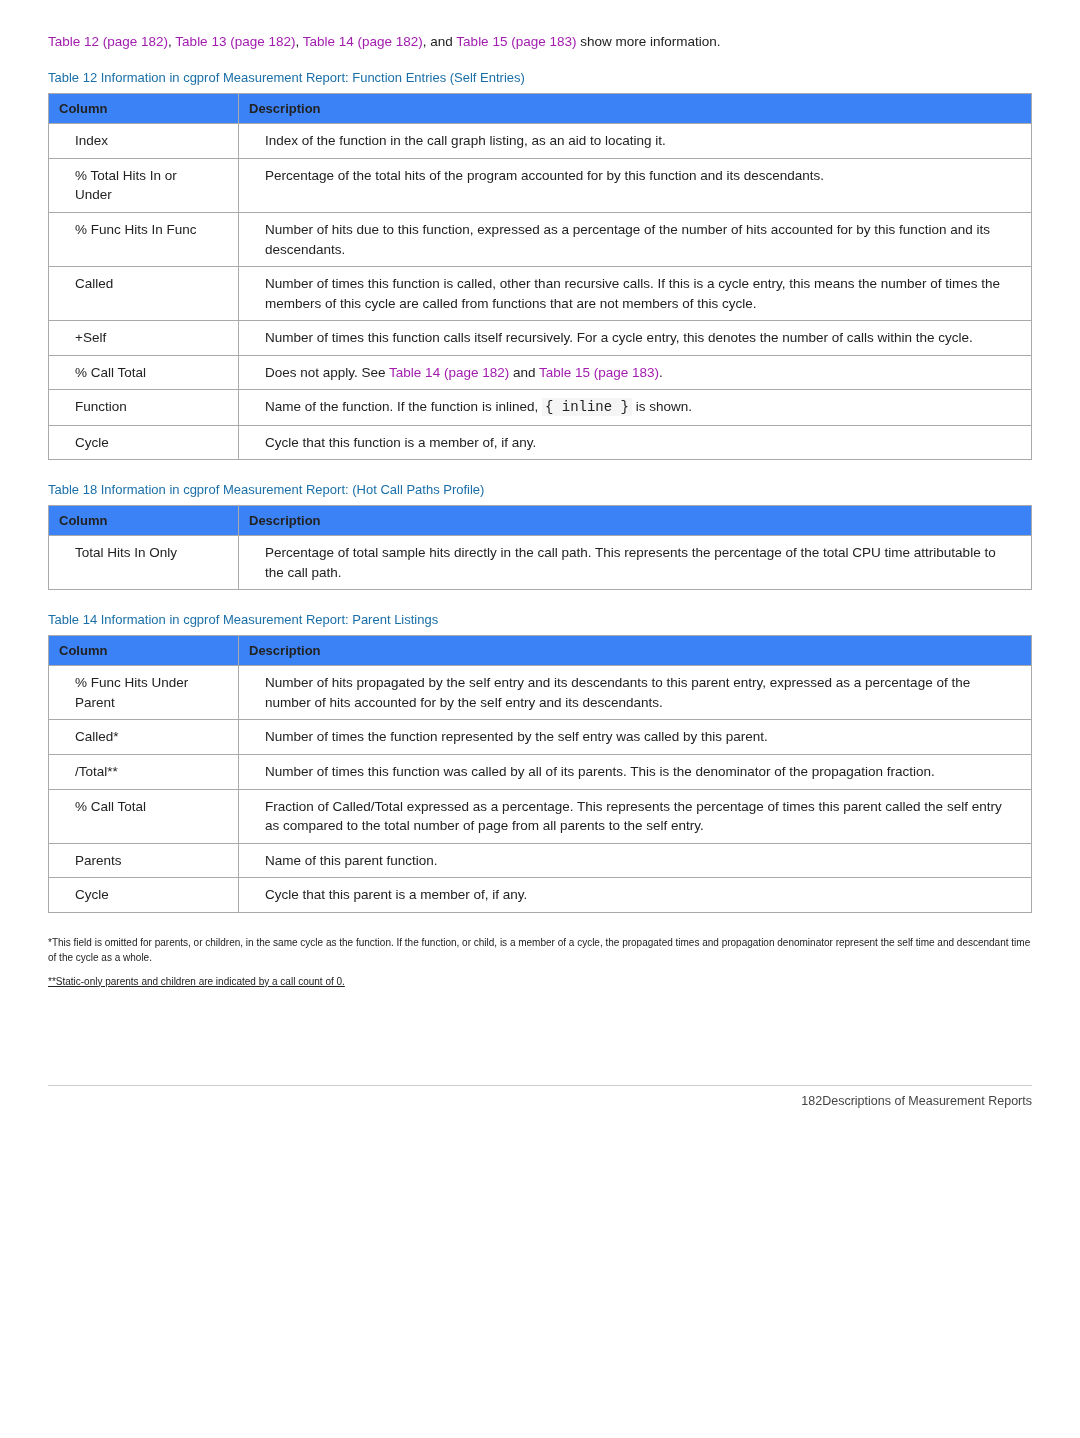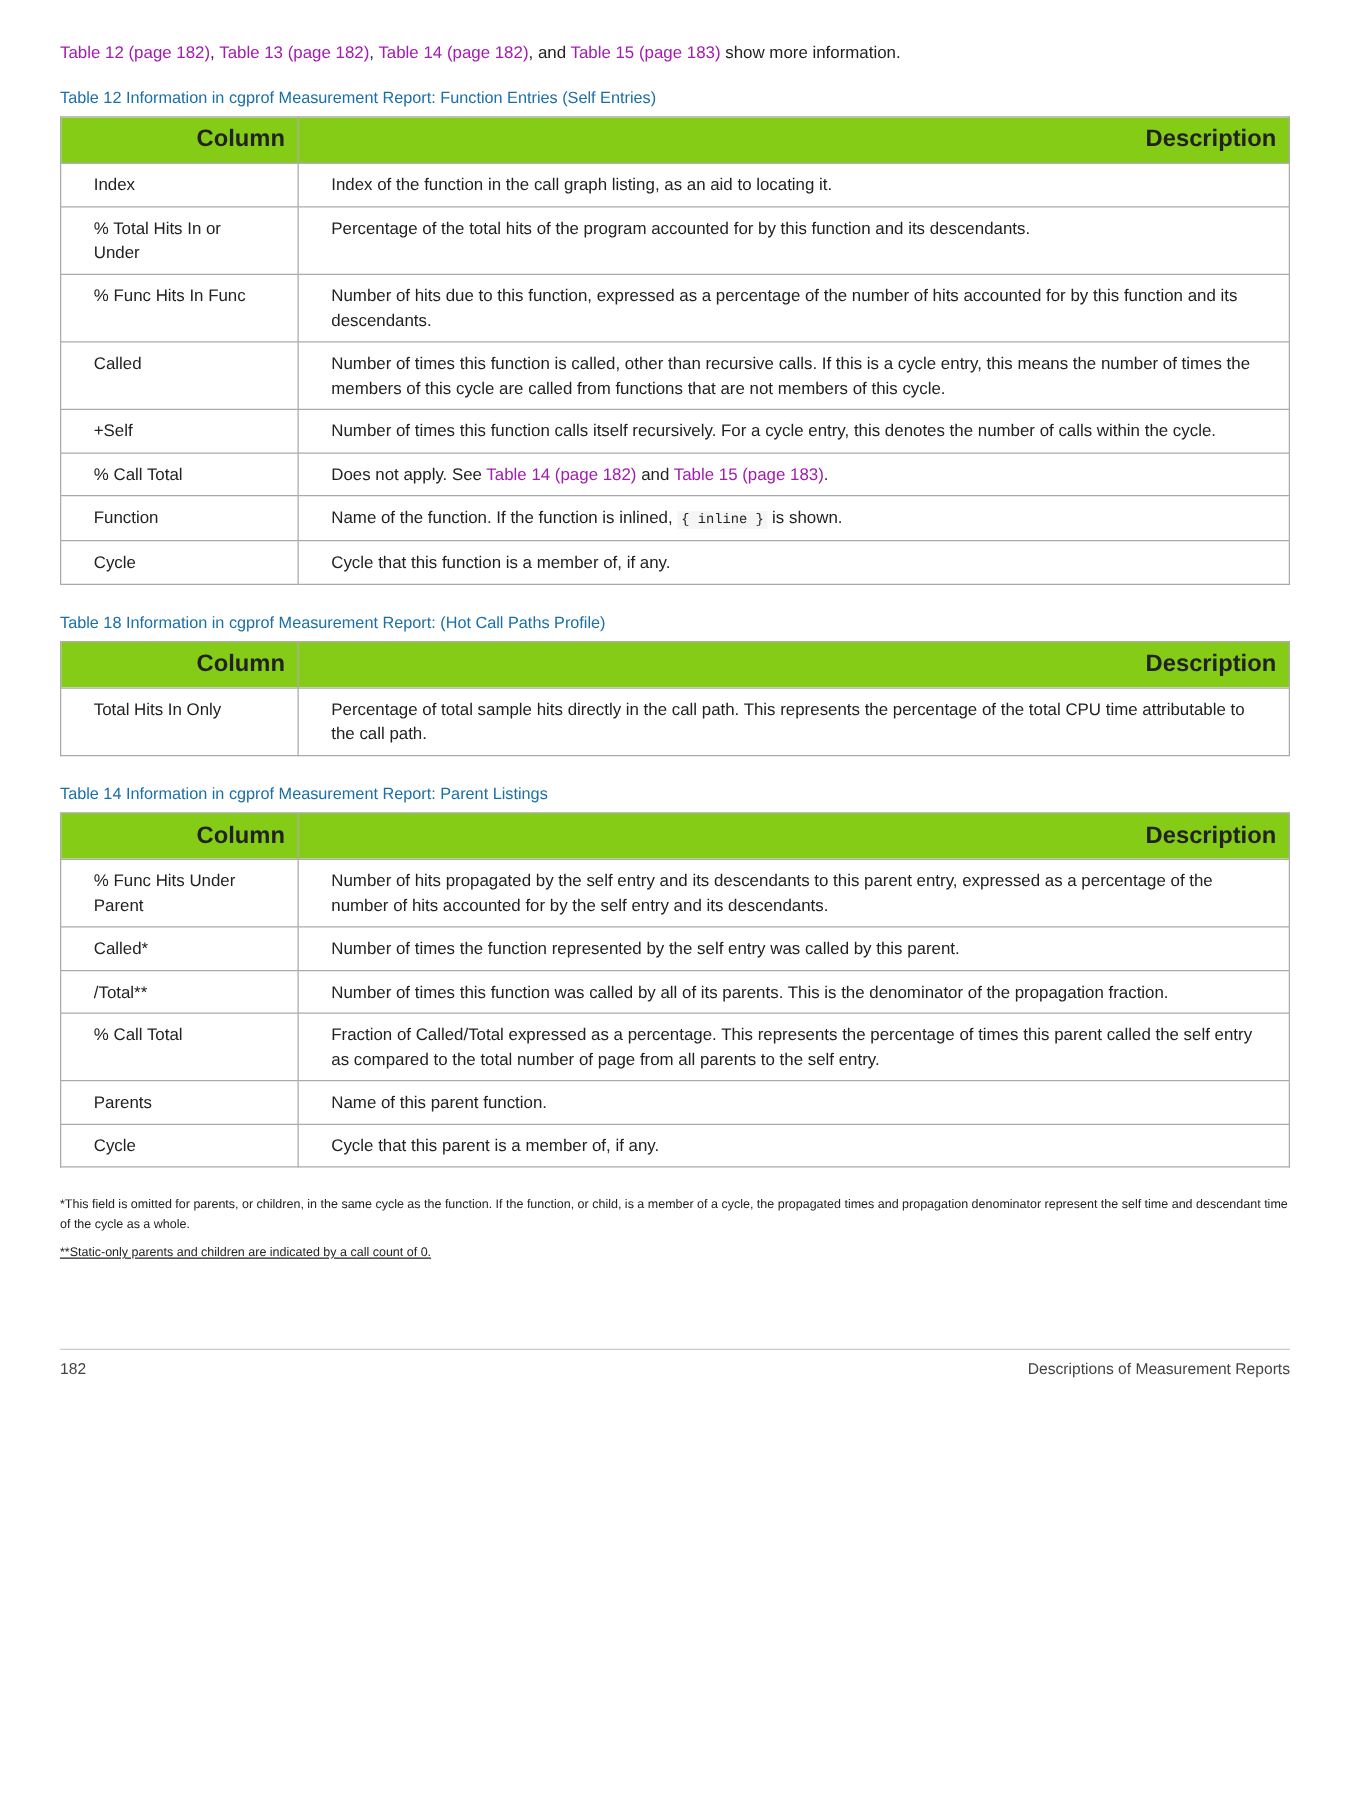--- a/index.html
+++ b/index.html
@@ -26,54 +26,54 @@
       font-weight: normal;
       margin-bottom: 8px;
       margin-top: 4px;
     }
     table {
       width: 100%;
       border-collapse: collapse;
       margin-bottom: 22px;
     }
     th {
-      background: #84cc16;
+      background: #3b82f6;
       font-weight: bold;
-      text-align: right;
+      text-align: left;
       padding: 7px 10px;
       border: 1px solid #aaa;
-      font-size: 19px;
+      font-size: 13px;
     }
     td {
       padding: 7px 26px;
       border: 1px solid #aaa;
       font-size: 13.5px;
       vertical-align: top;
       line-height: 1.45;
     }
     tr:nth-child(odd) td { background: #fff; }
     tr:nth-child(even) td { background: #fff; }
     .col-column { width: 190px; }
     .footnotes {
       font-size: 10px;
       line-height: 1.55;
       margin-top: 6px;
     }
     .footer-bar {
-      margin-top: 68px;
+      margin-top: 96px;
       border-top: 1px solid #ccc;
       padding-top: 8px;
       font-size: 12.5px;
       color: #444;
       display: flex;
-      justify-content: space-between;
+      justify-content: flex-end;
     }
     code {
       font-family: 'Courier New', monospace;
-      font-size: 11px;
+      font-size: 14px;
       background: #f5f5f5;
       padding: 1px 3px;
     }
   </style>
 </head>
 <body>
 
 <p class="intro-text">
   <a class="link" href="#">Table 12 (page 182)</a>,
   <a class="link" href="#">Table 13 (page 182)</a>,

